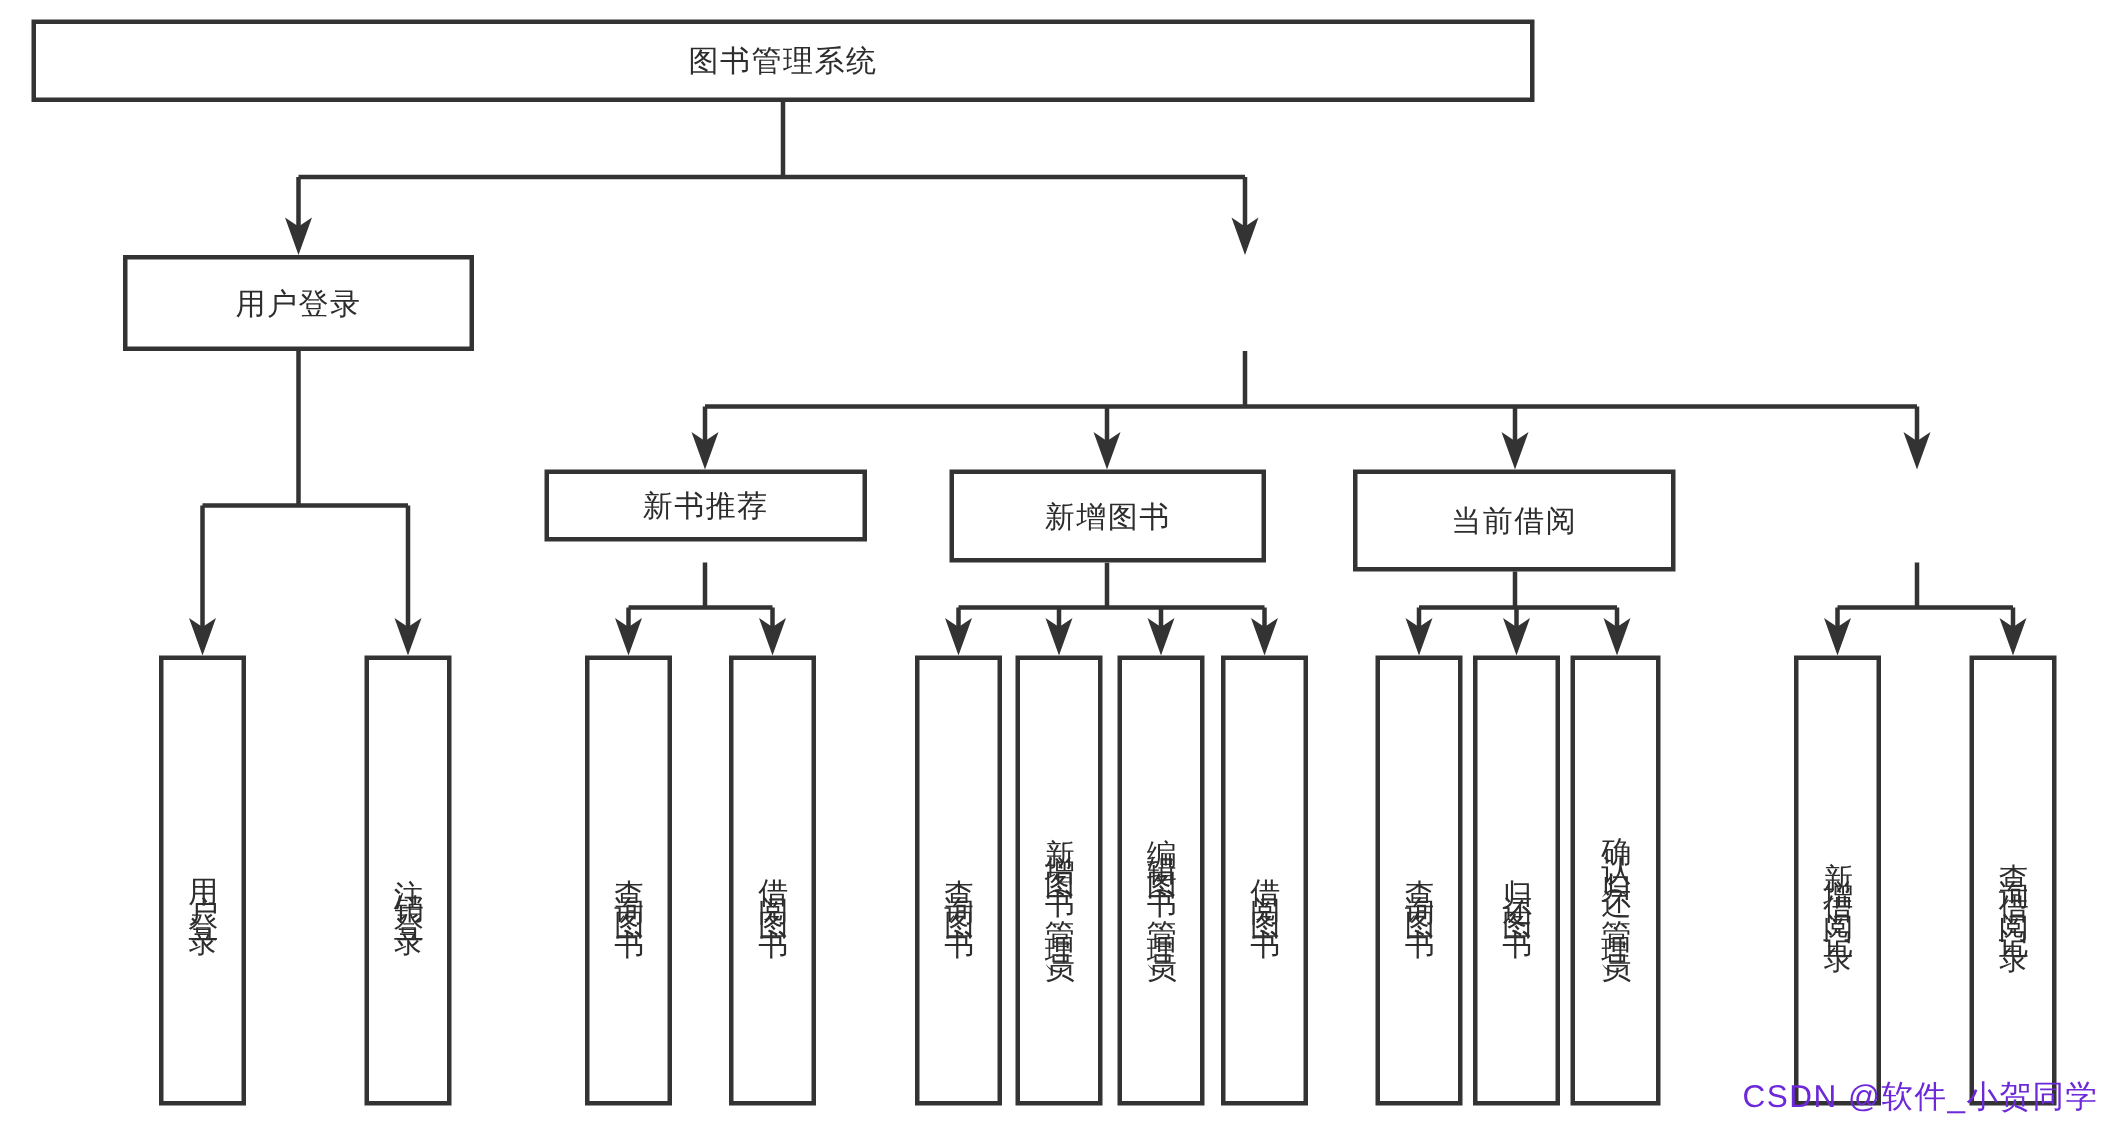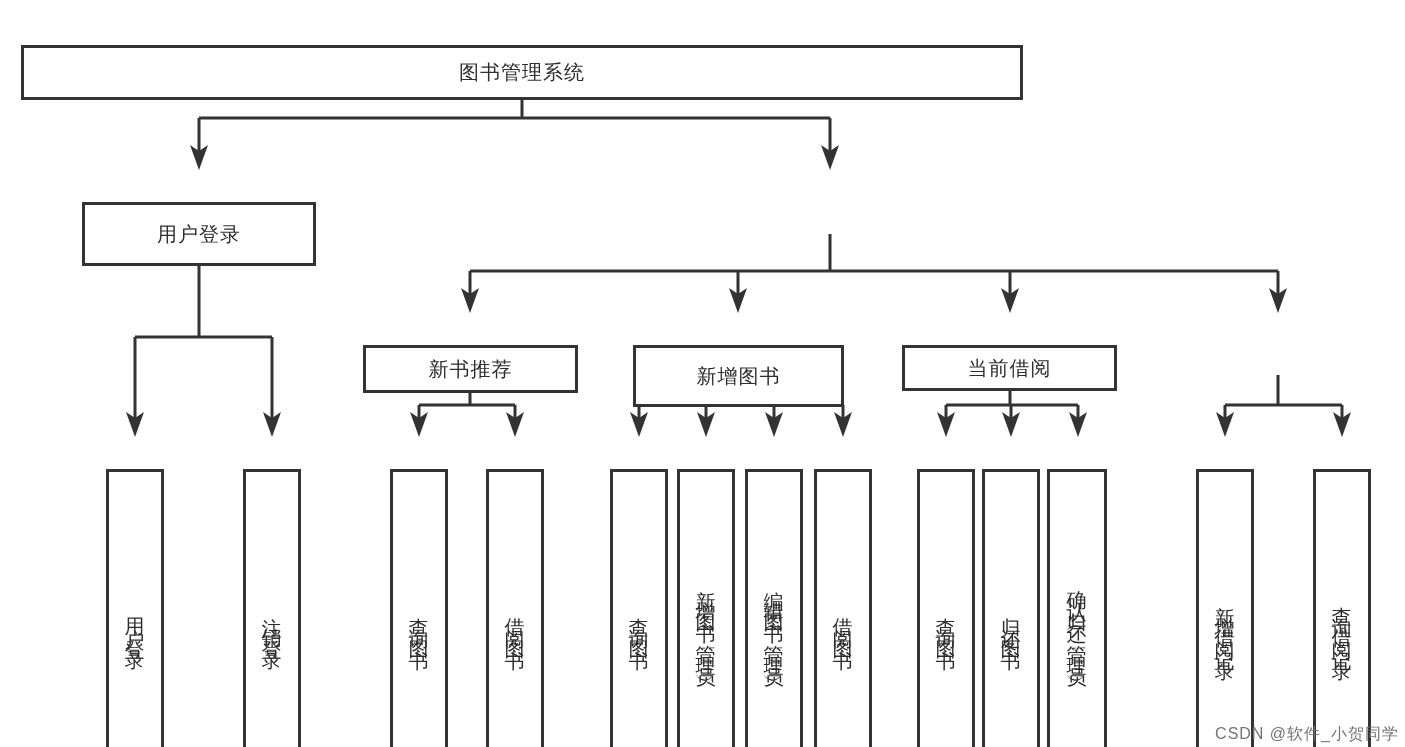--- a/index.html
+++ b/index.html
@@ -6,32 +6,31 @@
   .canvas {
     position:relative; width:1405px; height:747px; background:#ffffff;
     font-family:"Liberation Sans","DejaVu Sans",sans-serif; overflow:hidden;
   }
   .connectors { position:absolute; left:0; top:0; width:1405px; height:747px; }
   .node {
     position:absolute; box-sizing:border-box; background:#ffffff;
     border:3px solid #333333; color:#2d2d2d;
     display:flex; align-items:center; justify-content:center;
     white-space:nowrap;
-    margin-top:32px;
   }
   .root-node { font-size:20px; letter-spacing:1px; }
   .hnode { font-size:20px; letter-spacing:1px; }
   .vnode {
     writing-mode:vertical-rl; text-orientation:mixed;
     font-size:20px; letter-spacing:11px; line-height:1;
     padding-top:10px;
   }
   .watermark {
     position:absolute; right:6px; bottom:2px;
-    font-size:16px; color:#737373; letter-spacing:1px; z-index:5;
+    font-size:21px; color:#6d28d9; letter-spacing:1px; z-index:5;
   }
 </style>
 </head>
 <body>
 
 <div class="canvas">
 
   <svg class="connectors" viewBox="0 0 1405 747" xmlns="http://www.w3.org/2000/svg">
     <g stroke="#333333" stroke-width="3" fill="none">
       <g>
@@ -78,21 +77,21 @@
       <polygon points="1333,412 1342,418 1351,412 1342,437"></polygon>
     </g>
   </svg>
 
   <div class="node root-node" style="left:21px; top:13px; width:1002px; height:55px">图书管理系统</div>
 
   <div class="node hnode" style="left:82px; top:170px; width:234px; height:64px">用户登录</div>
 
   <div class="node hnode" style="left:363px; top:313px; width:215px; height:48px">新书推荐</div>
   <div class="node hnode" style="left:633px; top:313px; width:211px; height:62px">新增图书</div>
-  <div class="node hnode" style="left:902px; top:313px; width:215px; height:46px">当前借阅</div>
+  <div class="node hnode" style="left:902px; top:313px; width:215px; height:68px">当前借阅</div>
 
   <div class="node vnode" style="left:106px; top:437px; width:58px; height:300px">用户登录</div>
   <div class="node vnode" style="left:243px; top:437px; width:58px; height:300px">注销登录</div>
 
   <div class="node vnode" style="left:390px; top:437px; width:58px; height:300px">查询图书</div>
   <div class="node vnode" style="left:486px; top:437px; width:58px; height:300px">借阅图书</div>
 
   <div class="node vnode" style="left:610px; top:437px; width:58px; height:300px">查询图书</div>
   <div class="node vnode" style="left:677px; top:437px; width:58px; height:300px">新增图书（管理员）</div>
   <div class="node vnode" style="left:745px; top:437px; width:58px; height:300px">编辑图书（管理员）</div>

